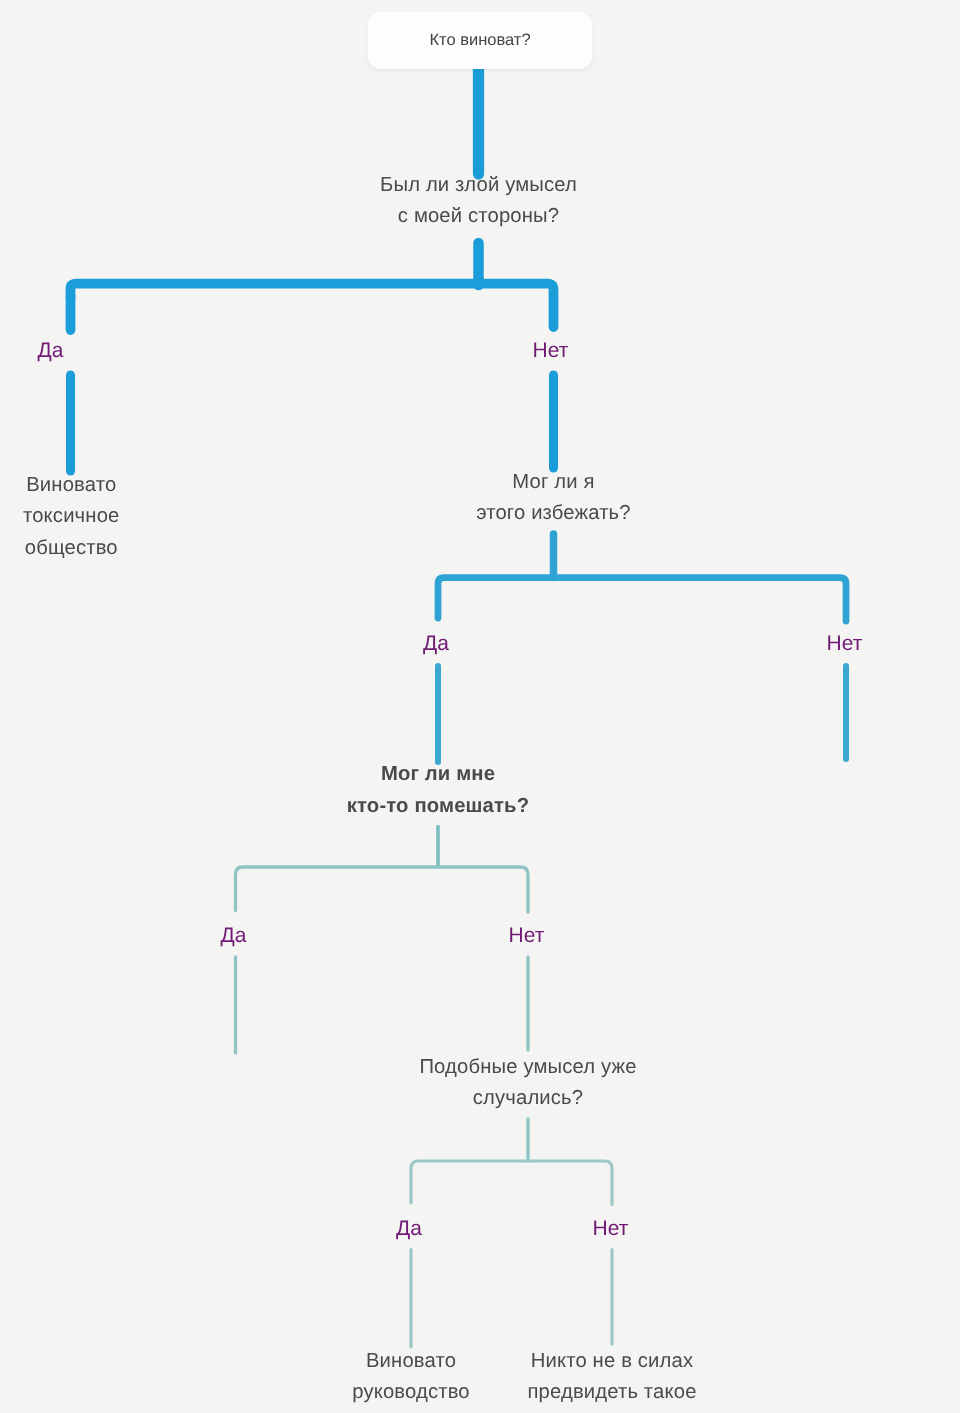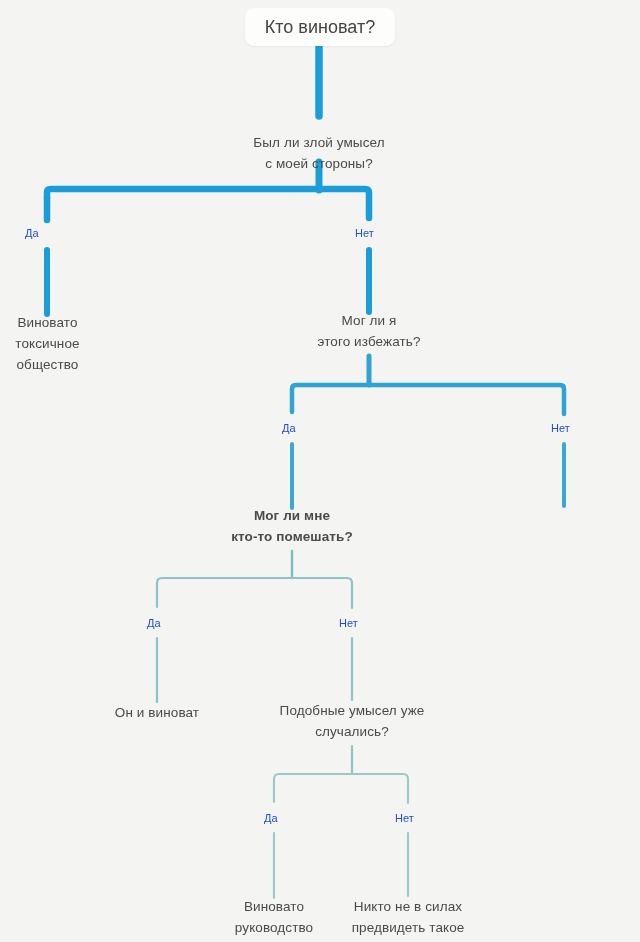--- a/index.html
+++ b/index.html
@@ -38,26 +38,26 @@
   }
   .root-box {
     position: absolute;
     background: #fdfdfc;
     border-radius: 9px;
     box-shadow: 0 1px 3px rgba(0,0,0,0.05);
     display: flex;
     align-items: center;
     justify-content: center;
     color: #444;
-    font-size: 18px;
+    font-size: 11px;
   }
   .edge-label {
     position: absolute;
-    color: #1d4ed8;
-    font-size: 11px;
+    color: #701a75;
+    font-size: 14px;
     line-height: 15px;
     white-space: nowrap;
     background: #f4f4f2;
     padding: 0 3px;
   }
 </style>
 </head>
 <body>
 
 <div id="chart-root">
@@ -85,35 +85,34 @@
     <path d="M352,746 L352,774" stroke="#8fc4c4" stroke-width="2.2" fill="none" stroke-linecap="round"></path>
     <path d="M274,802 L274,779 Q274,774 279,774 L403,774 Q408,774 408,779 L408,803" stroke="#9cc8c6" stroke-width="2.1" fill="none" stroke-linecap="round"></path>
     <path d="M274,833 L274,898" stroke="#9cc8c6" stroke-width="2.1" fill="none" stroke-linecap="round"></path>
     <path d="M408,833 L408,896" stroke="#9cc8c6" stroke-width="2.1" fill="none" stroke-linecap="round"></path>
   </svg>
 
   <div class="root-box" style="left:245px; top:8px; width:150px; height:38px;">
     <span>Кто виноват?</span>
   </div>
 
-  <div class="node" style="left:219px; top:132px; width:200px;text-align:center;">Был ли злой умысел
+  <div class="node" style="left:219px; top:112px; width:200px;text-align:center;">Был ли злой умысел
 с моей стороны?</div>
 
   <div class="node" style="left:0px; top:312px; width:95px;">Виновато
 токсичное
 общество</div>
 
   <div class="node" style="left:279px; top:310px; width:180px;">Мог ли я
 этого избежать?</div>
 
 
   <div class="node" style="left:192px; top:505px; width:200px;font-weight:bold;">Мог ли мне
 кто-то помешать?</div>
 
-  <div class="node" style="left:82px; top:702px; width:150px;">Он и виноват</div>
 
   <div class="node" style="left:232px; top:700px; width:240px;">Подобные умысел уже
 случались?</div>
 
   <div class="node" style="left:204px; top:896px; width:140px;">Виновато
 руководство</div>
 
   <div class="node" style="left:323px; top:896px; width:170px;">Никто не в силах
 предвидеть такое</div>
 

